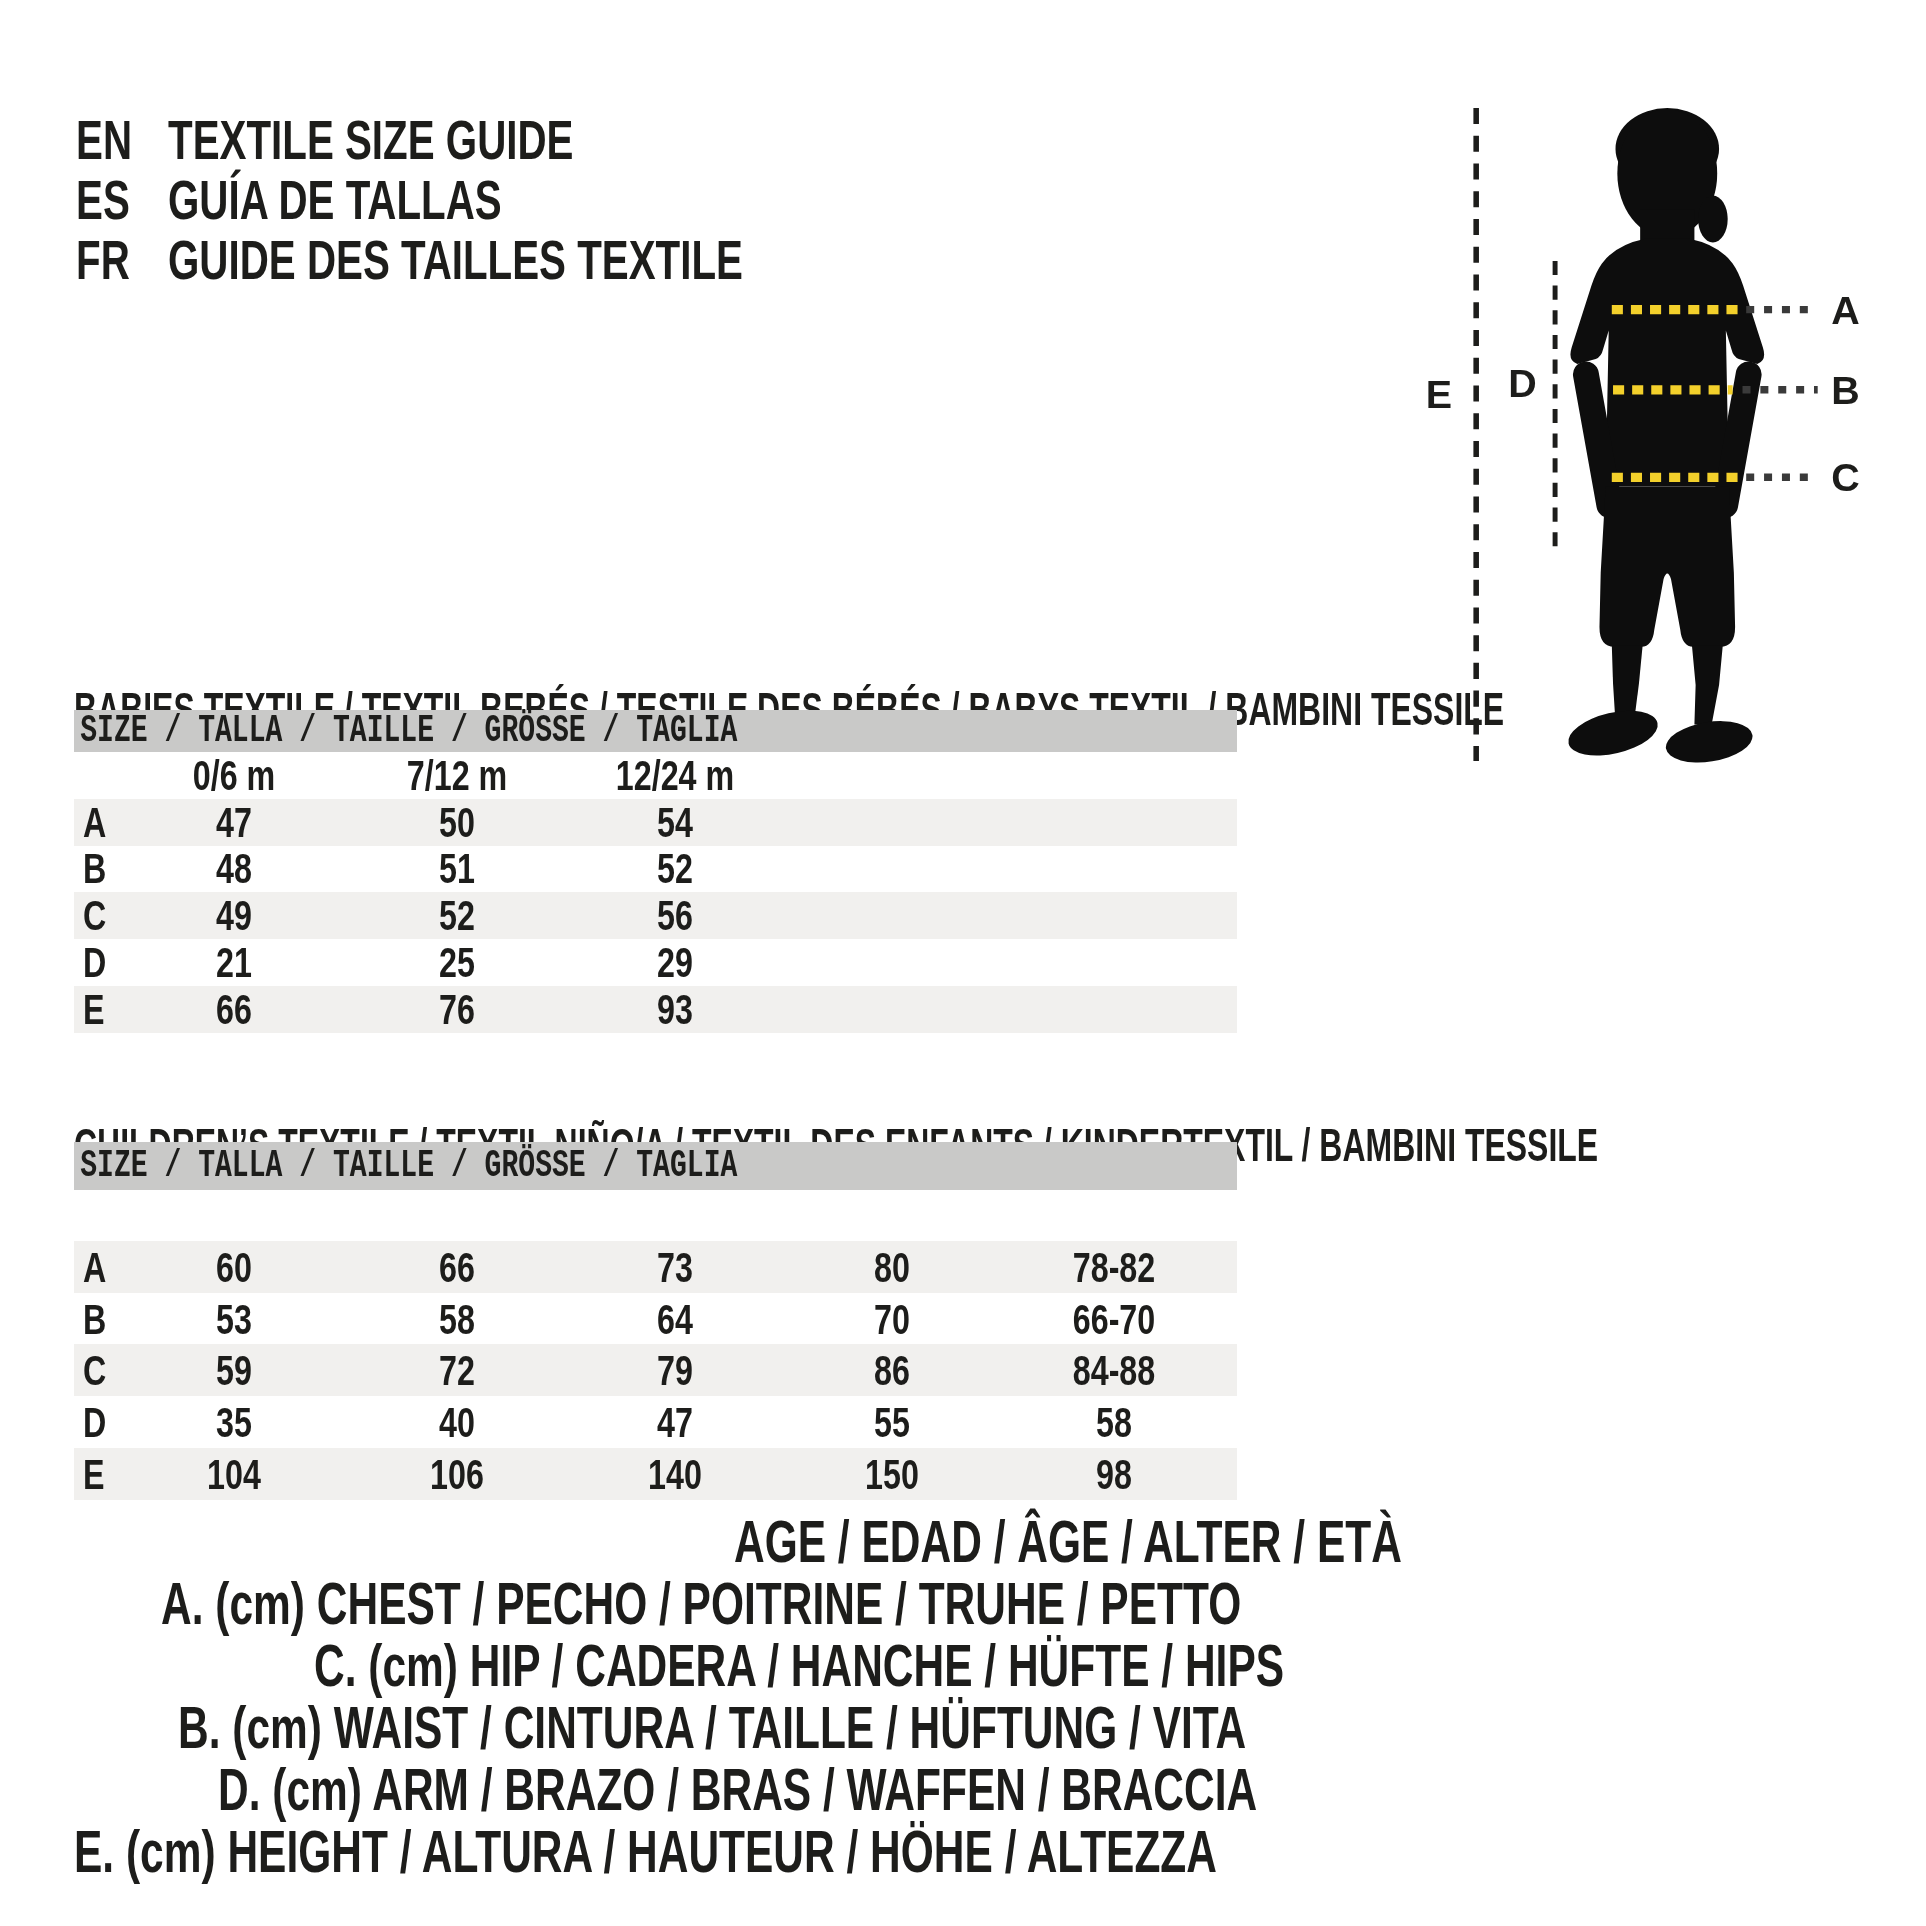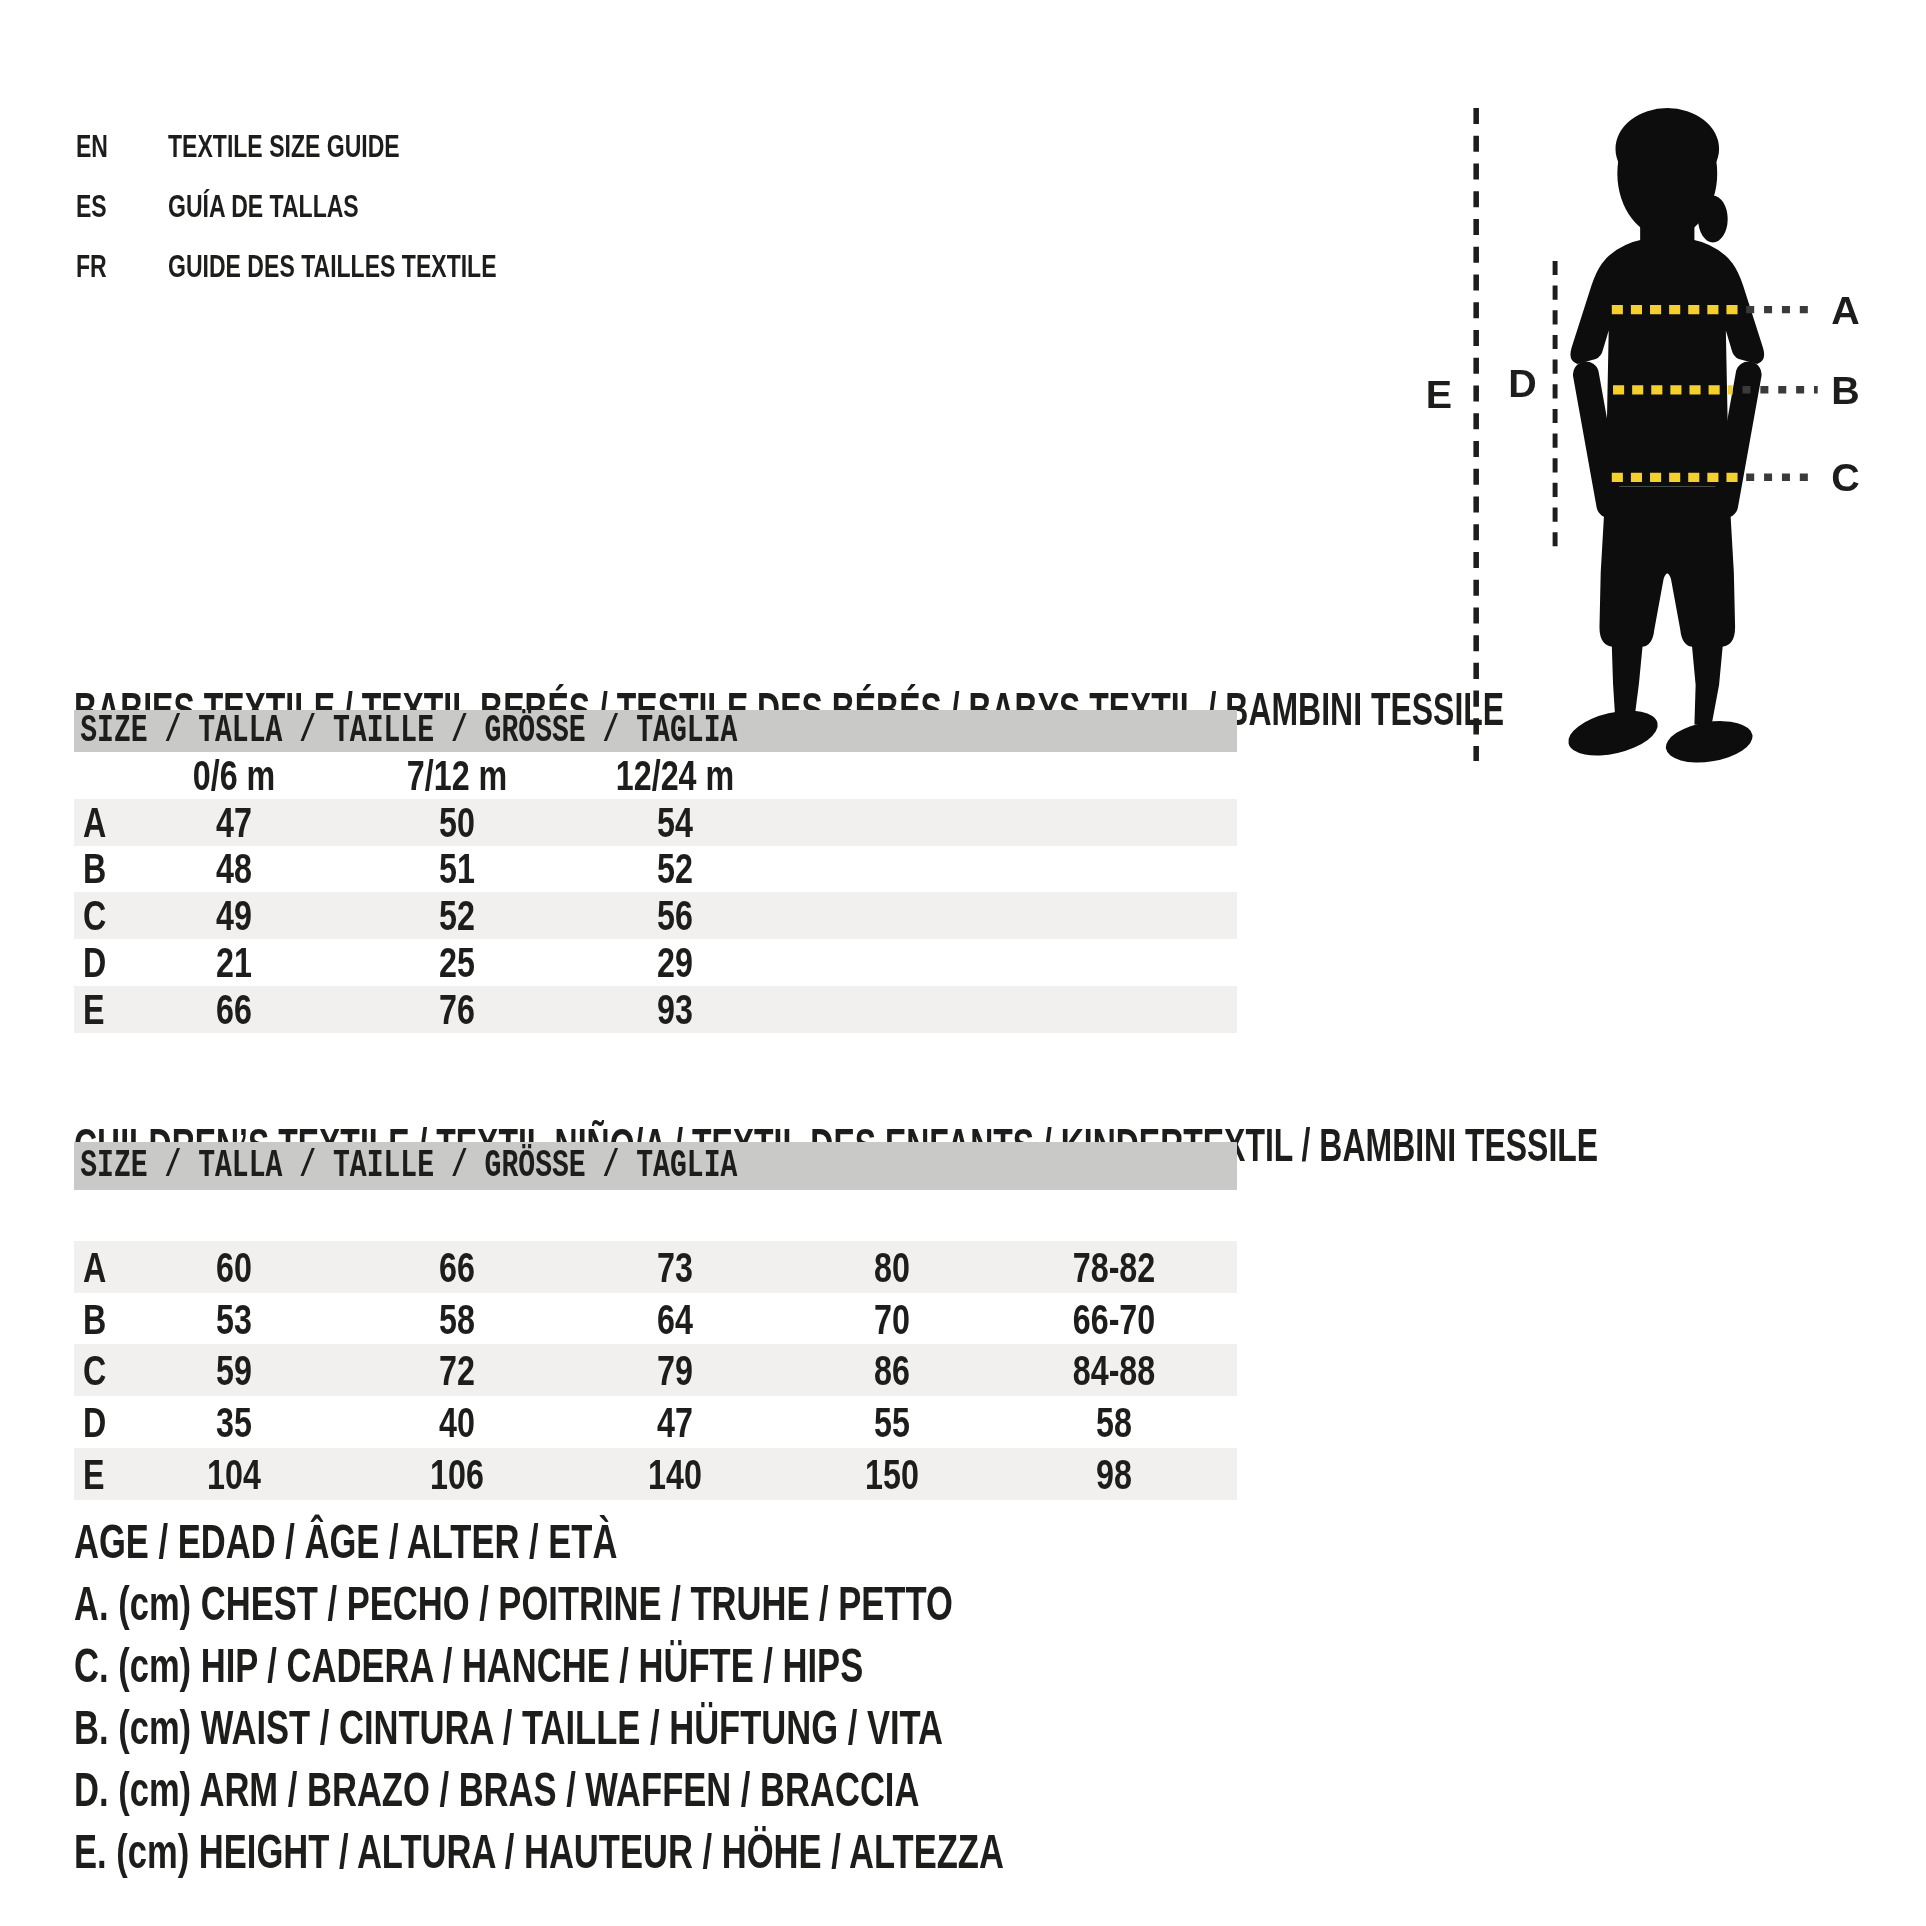--- a/index.html
+++ b/index.html
@@ -6,21 +6,21 @@
   .page{
     position:relative;width:1926px;height:1926px;background:#ffffff;overflow:hidden;
     font-family:"Liberation Sans",sans-serif;font-weight:700;color:#1d1d1b;
   }
   
   .sx{display:inline-block;transform-origin:0 0;transform:scaleX(.72);white-space:nowrap;}
   .sxh{display:inline-block;transform-origin:0 0;transform:scaleX(.68);white-space:nowrap;}
   .sxb{display:inline-block;transform-origin:0 0;transform:scaleX(.72);white-space:nowrap;}
 
   
-  .langs{position:absolute;left:76px;top:116px;font-size:32px;line-height:60px;}
+  .langs{position:absolute;left:76px;top:110px;font-size:56px;line-height:60px;}
   .lang-row{white-space:nowrap;}
   .lang-code{display:inline-block;width:92px;transform-origin:0 0;transform:scaleX(.72);white-space:nowrap;}
 
   
   .heading{position:absolute;left:74px;font-size:47px;line-height:55px;white-space:nowrap;}
   .heading-babies{top:642px;}
   .heading-children{top:1078px;}
 
   
   .band{position:absolute;left:74px;width:1163px;background:#c9c9c8;font-family:Liberation Mono, monospace;}
@@ -42,21 +42,21 @@
   .b-r4{top:986px;height:47px;line-height:47px;}
 
   .k-head{top:1192px;height:48px;line-height:48px;margin-top:43px;}
   .k-r0{top:1241px;height:52px;line-height:52px;}
   .k-r1{top:1293px;height:52px;line-height:52px;}
   .k-r2{top:1344px;height:52px;line-height:52px;}
   .k-r3{top:1396px;height:52px;line-height:52px;}
   .k-r4{top:1448px;height:52px;line-height:52px;}
 
   
-  .legend{position:absolute;left:74px;top:1511px;font-size:48px;line-height:62px;}
+  .legend{position:absolute;left:74px;top:1511px;font-size:59px;line-height:62px;text-align:right;}
 
   
   .figure{position:absolute;left:1417px;top:92px;}
   .figlabel{font-family:"Liberation Sans",sans-serif;font-weight:700;font-size:64px;fill:#1d1d1b;}
   .dashdark{stroke:#1d1d1b;fill:none;}
   .dotdark{stroke:#3a3a3a;fill:none;}
   .dotyellow{stroke:#f3d02b;fill:none;}
 </style>
 </head>
 <body>

